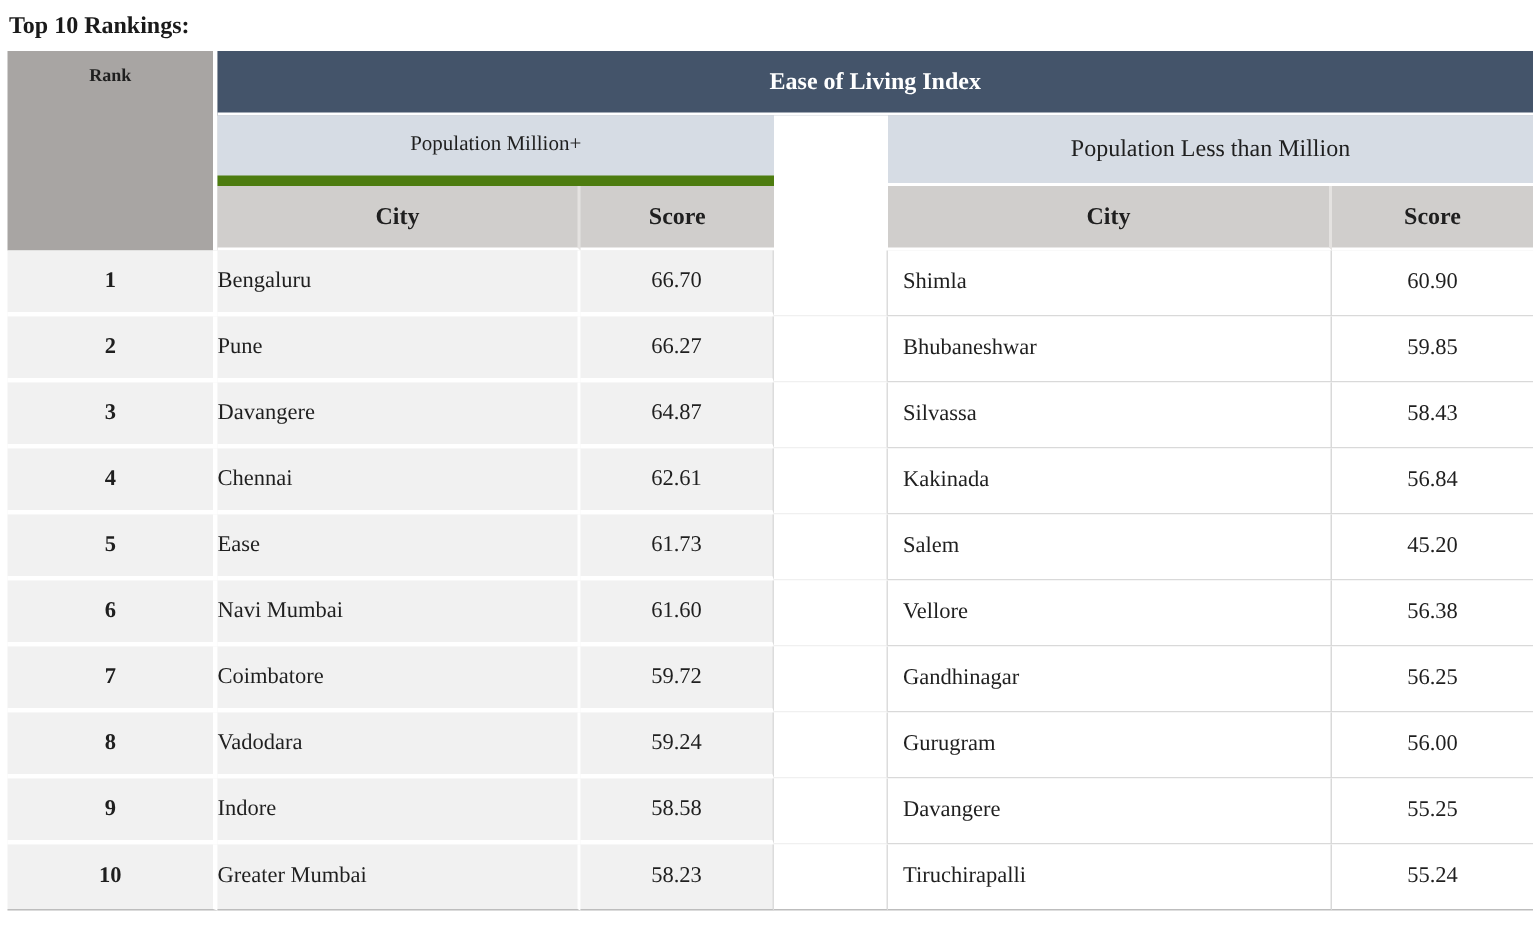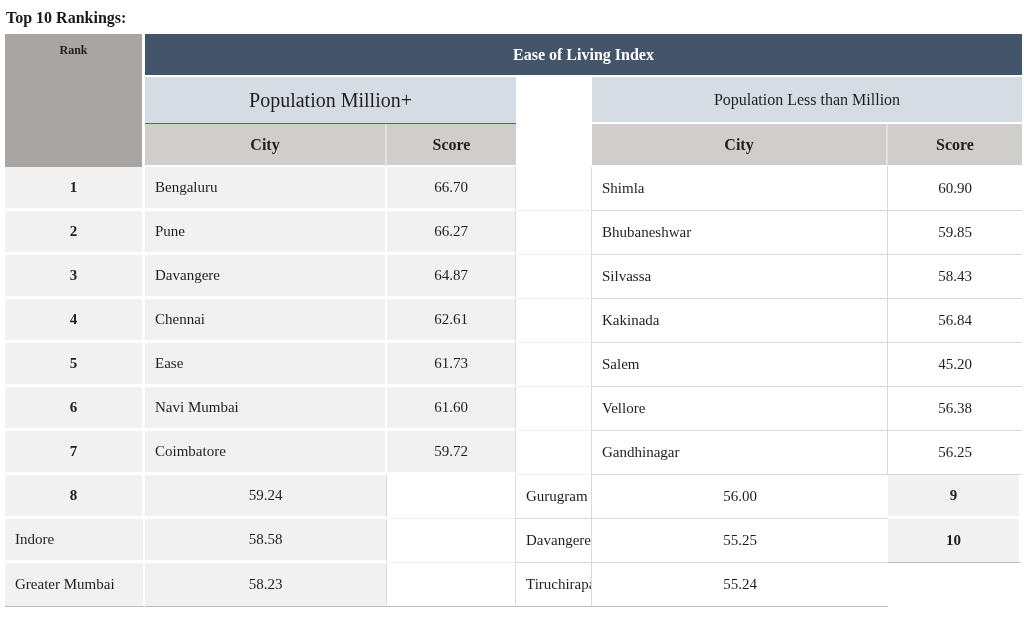--- a/index.html
+++ b/index.html
@@ -44,22 +44,22 @@
     background: #44546a;
     color: #ffffff;
     font-weight: bold; font-size: 16px;
     justify-content: center;
     border-bottom: 2px solid #ffffff;
   }
   .group-left {
     grid-column: 2 / span 2; grid-row: 2;
     background: #d6dce4;
     justify-content: center;
-    font-size: 20px;
-    border-bottom: 1px solid #4d7c0f;
+    font-size: 14px;
+    border-bottom: 7px solid #4d7c0f;
   }
   .spacer-head {
     grid-column: 4; grid-row: 2 / span 2;
     background: #ffffff;
     border-bottom: 2px solid #ffffff;
   }
   .group-right {
     grid-column: 5 / span 2; grid-row: 2;
     background: #d6dce4;
     justify-content: center;
@@ -79,21 +79,20 @@
   
   .d-rank {
     background: #f1f1f1;
     justify-content: center;
     font-weight: bold;
     border-right: 3px solid #ffffff;
     border-bottom: 3px solid #ffffff;
   }
   .d-city-l {
     background: #f1f1f1;
-    padding-left: 10px;
     border-right: 2px solid #ffffff;
     border-bottom: 3px solid #ffffff;
   }
   .d-score-l {
     background: #f1f1f1;
     justify-content: center;
     border-right: 1px solid #dcdcdc;
     border-bottom: 3px solid #ffffff;
   }
   .d-spacer {
@@ -175,20 +174,21 @@
   <div class="cell d-score-r">56.38</div>
 
   <div class="cell d-rank">7</div>
   <div class="cell d-city-l">Coimbatore</div>
   <div class="cell d-score-l">59.72</div>
   <div class="cell d-spacer"></div>
   <div class="cell d-city-r">Gandhinagar</div>
   <div class="cell d-score-r">56.25</div>
 
   <div class="cell d-rank">8</div>
+  <div class="cell d-city-l">Vadodara</div>
   <div class="cell d-score-l">59.24</div>
   <div class="cell d-spacer"></div>
   <div class="cell d-city-r">Gurugram</div>
   <div class="cell d-score-r">56.00</div>
 
   <div class="cell d-rank">9</div>
   <div class="cell d-city-l">Indore</div>
   <div class="cell d-score-l">58.58</div>
   <div class="cell d-spacer"></div>
   <div class="cell d-city-r">Davangere</div>

